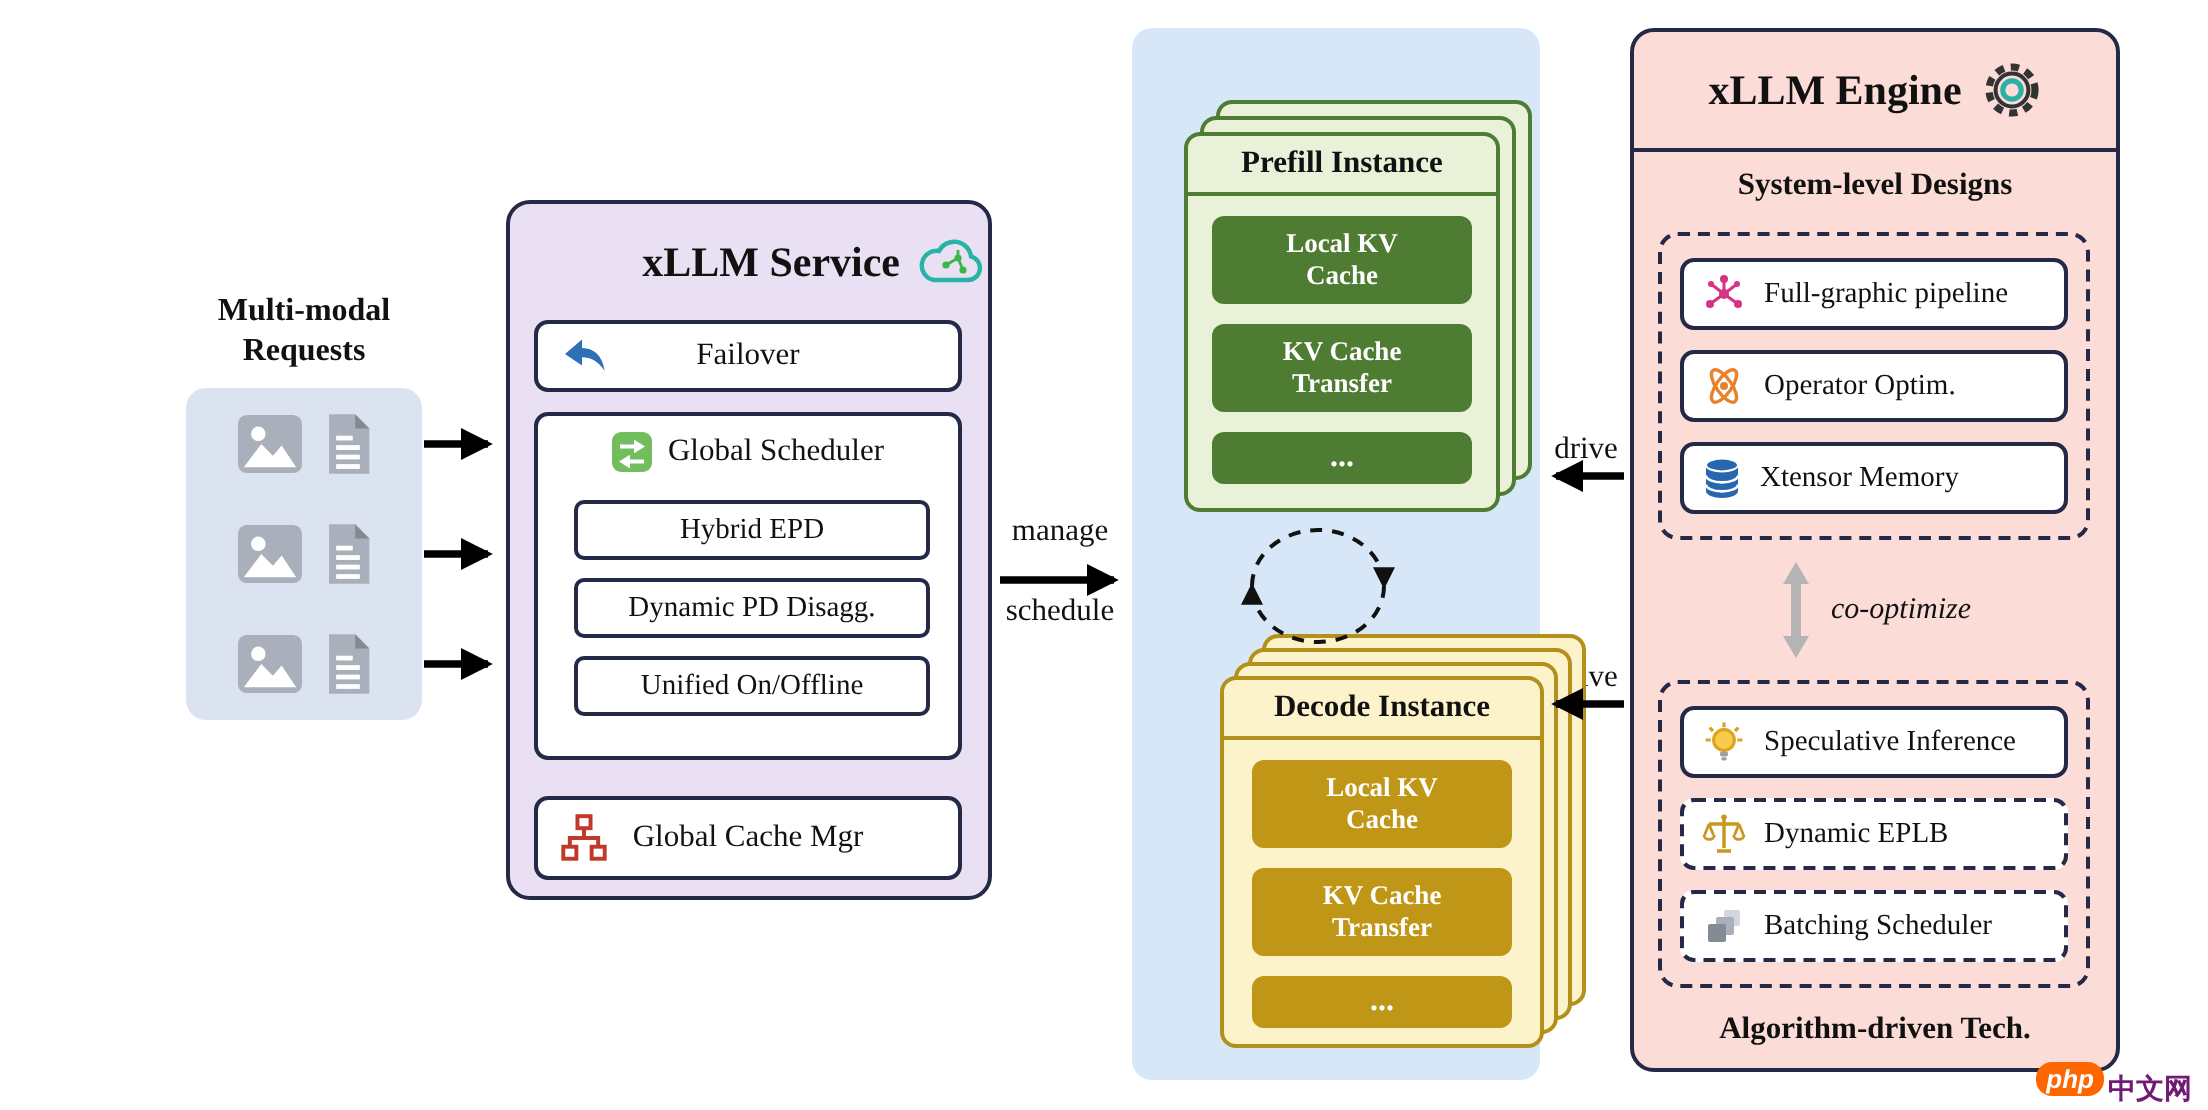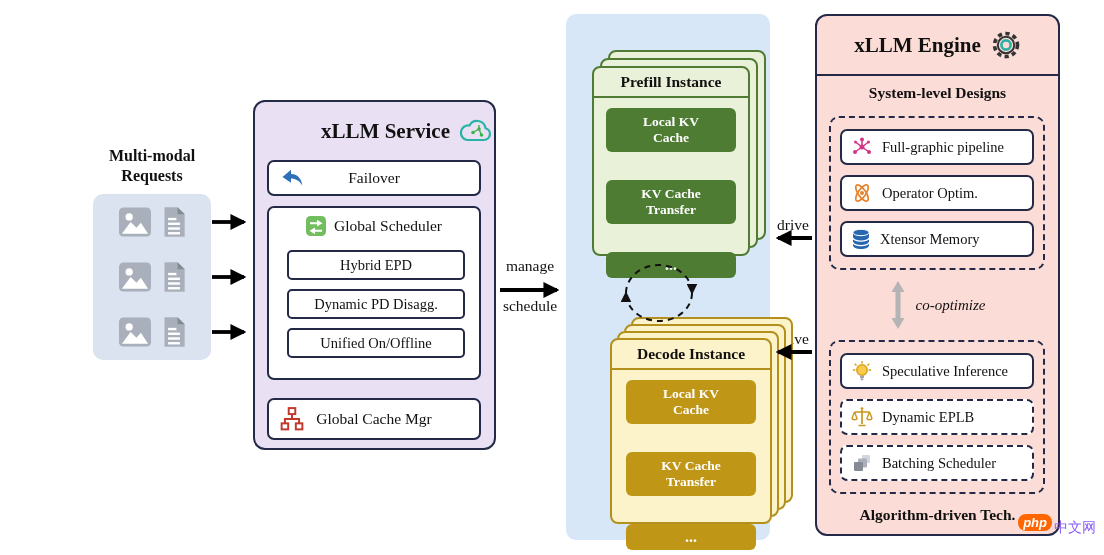--- a/index.html
+++ b/index.html
@@ -39,21 +39,21 @@
   .cachemgr { left:12px; top:296px; width:214px; height:42px; }
 
   
   .panel { left:566px; top:14px; width:204px; height:526px; background:#d7e7f7; border-radius:10px; }
   .stack-green { background:#e9f1d9; border:2.2px solid #4f7b35; border-radius:8px; }
   .stack-gold  { background:#fdf3cb; border:2.2px solid #b3901c; border-radius:8px;margin-left:32px; }
   .inst-title { height:30px; display:flex; align-items:center; justify-content:center;
     font-weight:bold; font-size:15.5px; }
   .inst-title.g { border-bottom:2px solid #4f7b35; }
   .inst-title.y { border-bottom:2px solid #b3901c; }
-  .inst-items { display:flex; flex-direction:column; align-items:center; gap:28px; padding-top:10px; }
+  .inst-items { display:flex; flex-direction:column; align-items:center; gap:10px; padding-top:10px; }
   .inst-item { width:130px; min-height:44px; border-radius:6px;
     display:flex; align-items:center; justify-content:center; text-align:center;
     color:#fff; font-weight:bold; font-size:13.5px; line-height:1.18; padding:3px 18px; }
   .inst-item.dots { min-height:26px; padding:0; font-size:16px; }
   .green-item { background:#4e7c33; }
   .gold-item { background:#c09616; }
 
   
   .engine { left:815px; top:14px; width:245px; height:522px;
     background:#fbdcd6; border:2.5px solid #232946; border-radius:12px; }
@@ -70,25 +70,25 @@
   .coopt { position:absolute; left:0; top:258px; width:100%; height:62px;
     display:flex; align-items:center; justify-content:center; gap:10px; }
   .coopt-label { font-style:italic; font-size:15px; }
 
   
   .flow-label { font-size:15.5px; text-align:center; }
 
   .overlay { position:absolute; left:0; top:0; z-index:20; pointer-events:none; }
 
   
-  .watermark { right:8px; bottom:18px; display:flex; align-items:center; gap:2px;
+  .watermark { right:8px; bottom:1px; display:flex; align-items:center; gap:2px;
     font-family:"Liberation Sans", sans-serif; }
   .wm-php { background:#ff6600; color:#fff; font-weight:bold; font-style:italic;
     font-size:13px; border-radius:8px; padding:1px 5px; }
-  .wm-site { color:#8b5cf6; font-weight:normal; font-size:14px;margin-top:12px; }
+  .wm-site { color:#701a75; font-weight:bold; font-size:14px;margin-top:12px; }
 
   svg { display:block; }
 </style>
 </head>
 <body>
 
 <div class="canvas">
 
   <div class="abs req-title">
     <div>Multi-modal</div>

